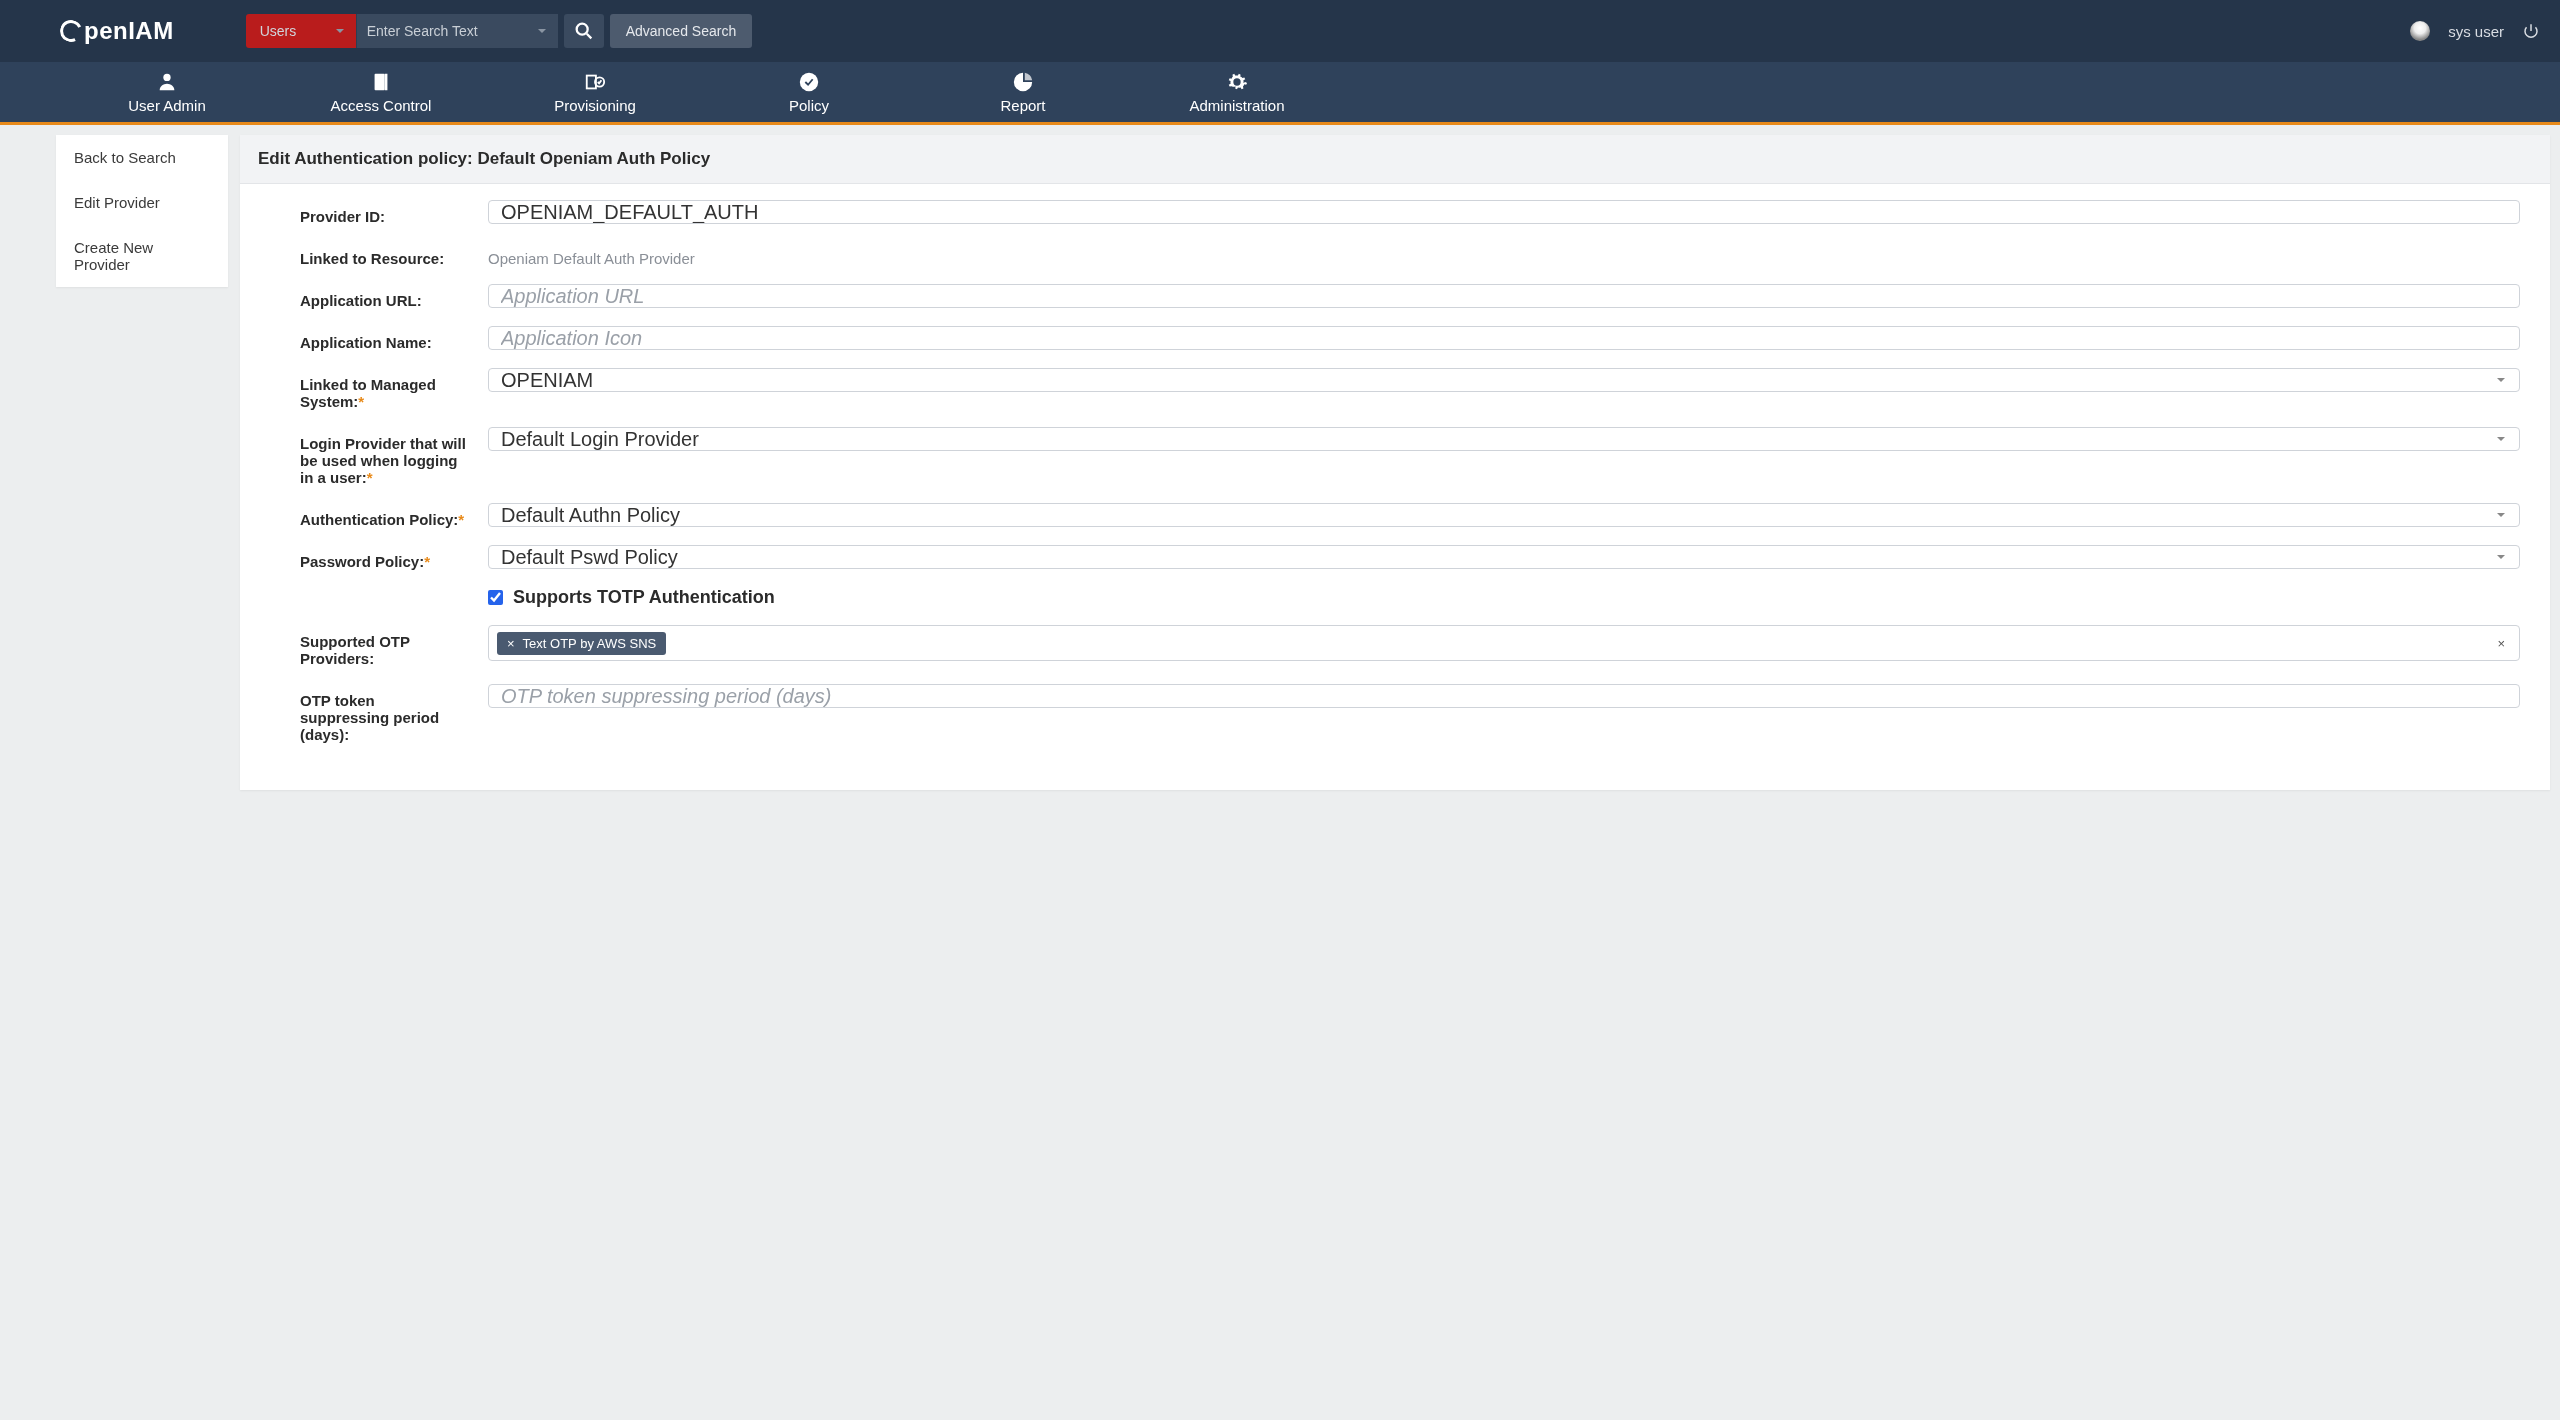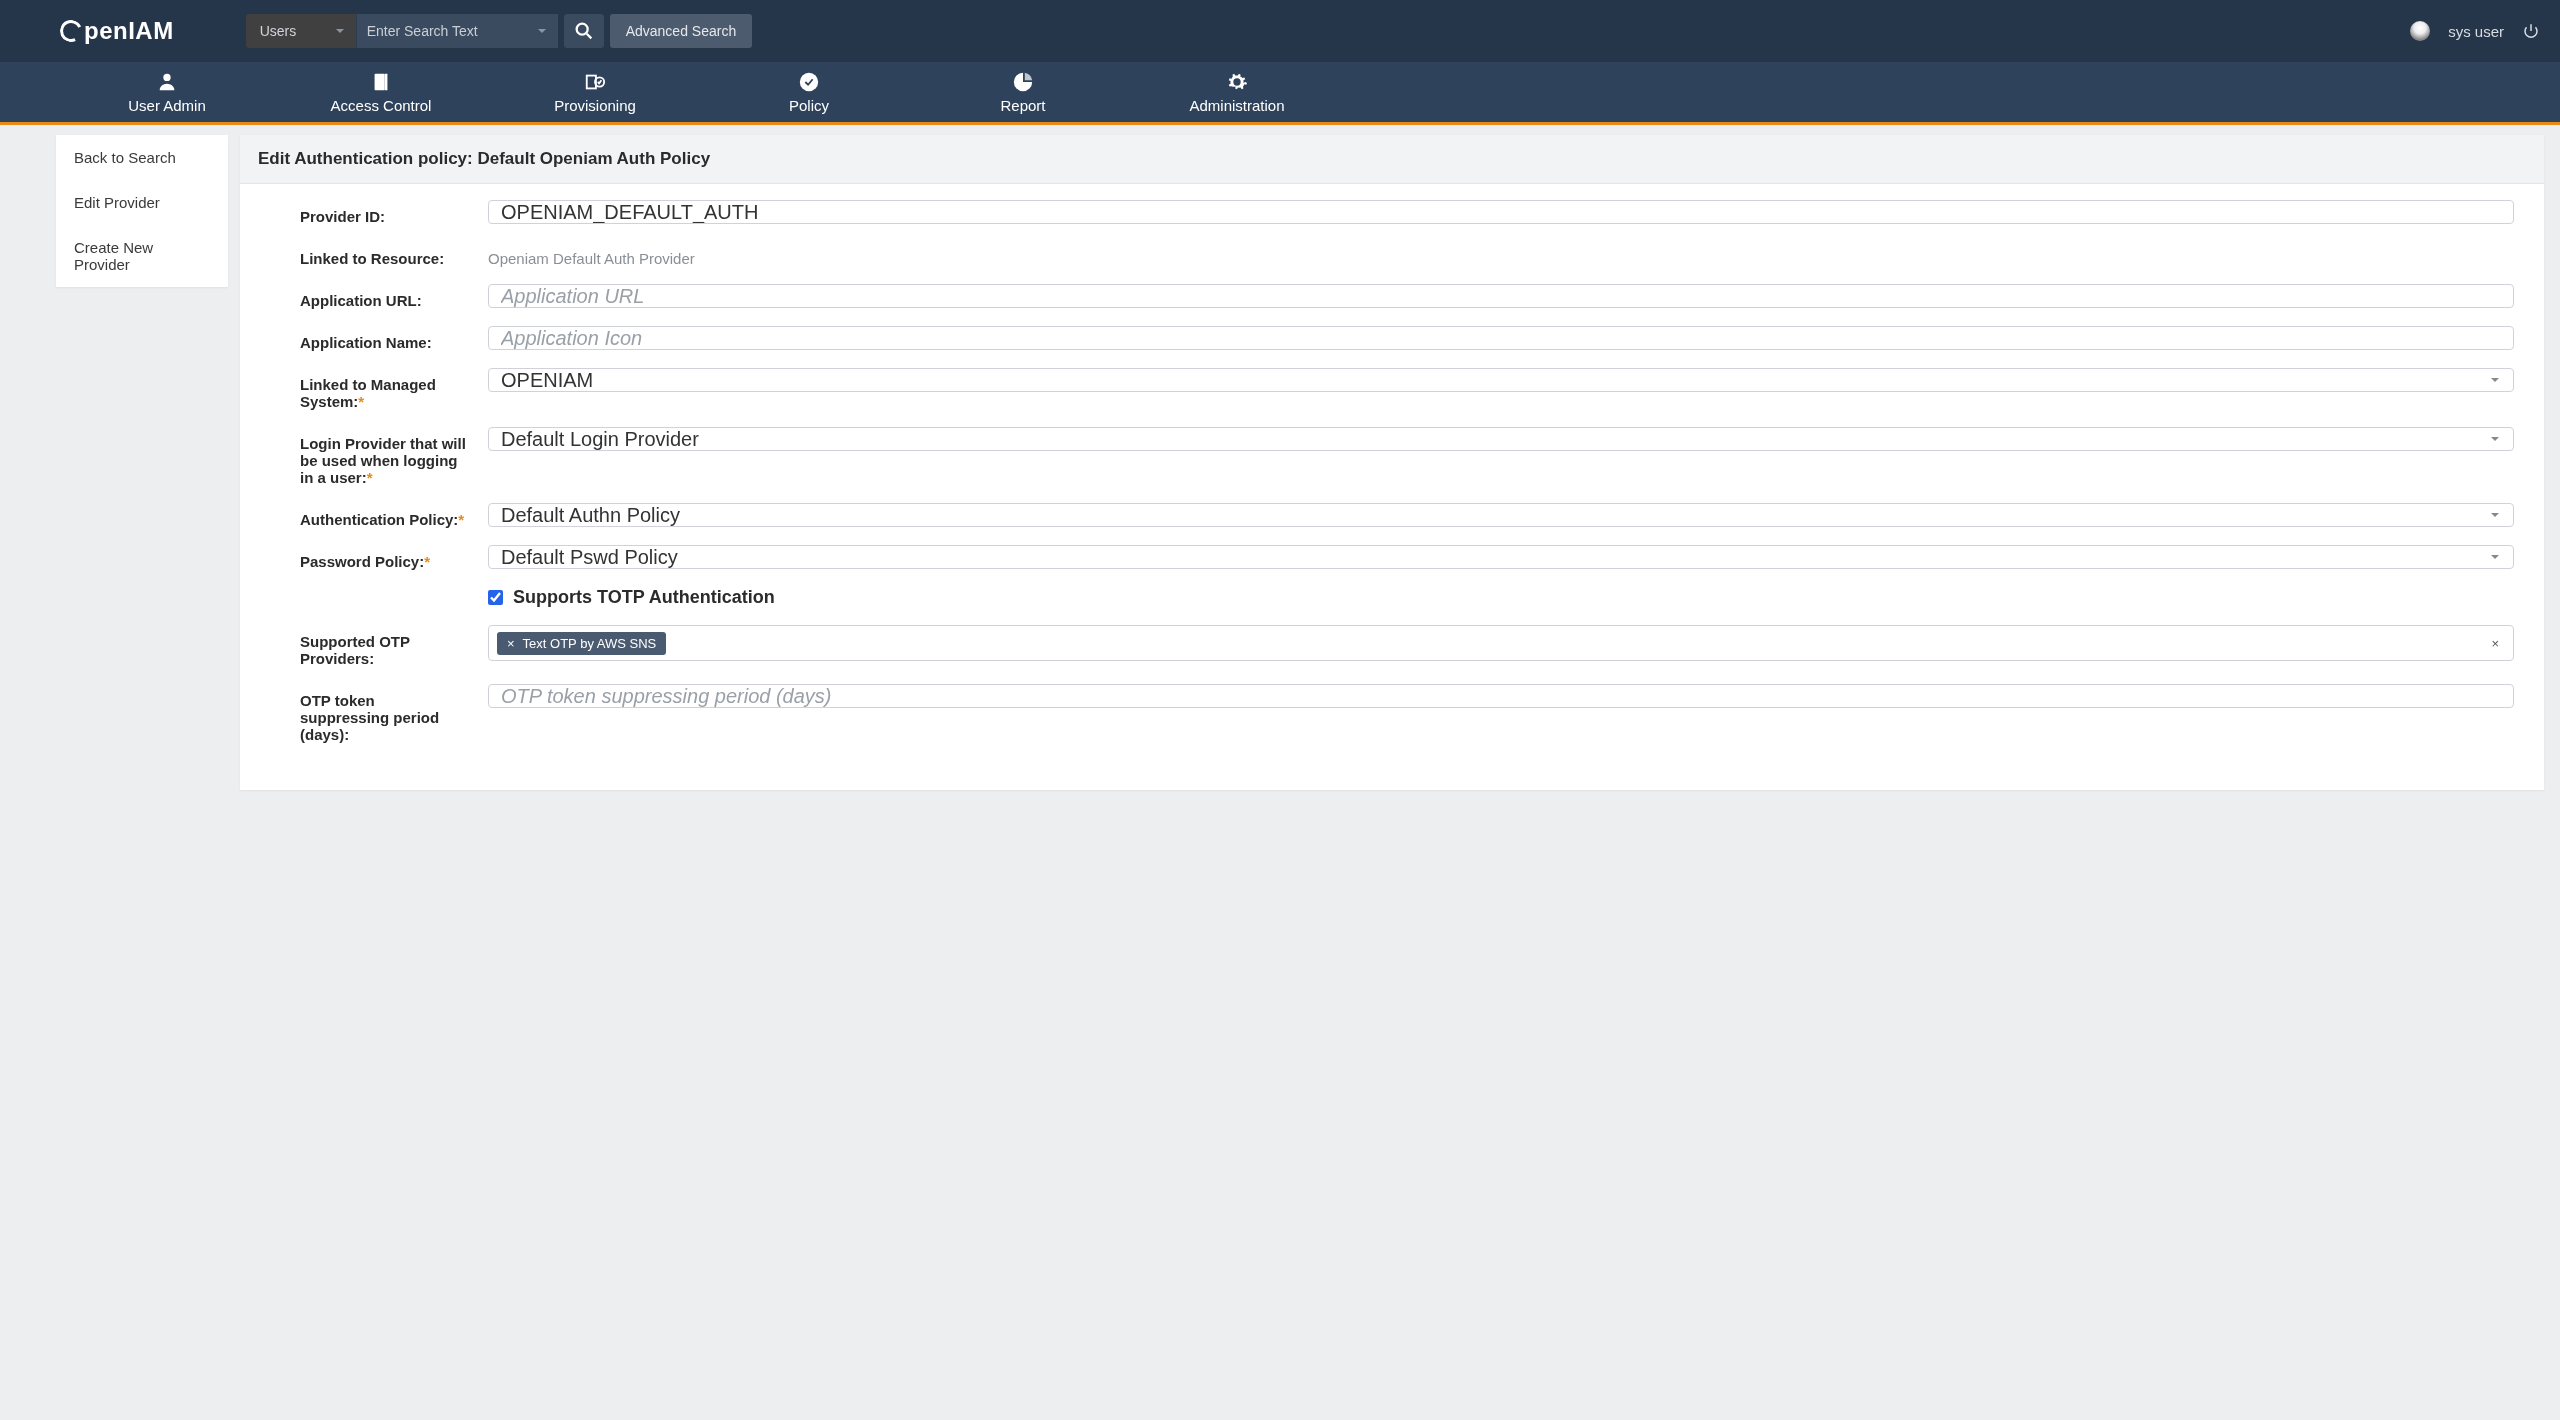--- a/index.html
+++ b/index.html
@@ -32,21 +32,21 @@
       width: 22px;
       height: 22px;
       border: 3px solid #fff;
       border-radius: 50%;
       border-right-color: transparent;
       transform: rotate(20deg);
       margin-right: 2px;
     }
     .search-group { display: flex; align-items: stretch; height: 34px; }
     .select-users {
-      background: #404040;
+      background: #b91c1c;
       color: #d0d5db;
       border: none;
       padding: 0 32px 0 14px;
       border-radius: 3px 0 0 3px;
       font-size: 14px;
       position: relative;
       display: flex;
       align-items: center;
       min-width: 110px;
     }
@@ -151,21 +151,20 @@
     }
     .sidebar-item {
       padding: 14px 18px;
       color: #3a3a3a;
       font-size: 15px;
       cursor: pointer;
     }
     .content {
       flex: 1;
       background: #fff;
-      margin-right: 6px;
       box-shadow: 0 1px 2px rgba(0,0,0,0.06);
     }
     .panel-title {
       background: #f2f3f5;
       padding: 14px 18px;
       font-size: 17px;
       font-weight: 600;
       border-bottom: 1px solid #e3e5e8;
       color: #2b2b2b;
     }

